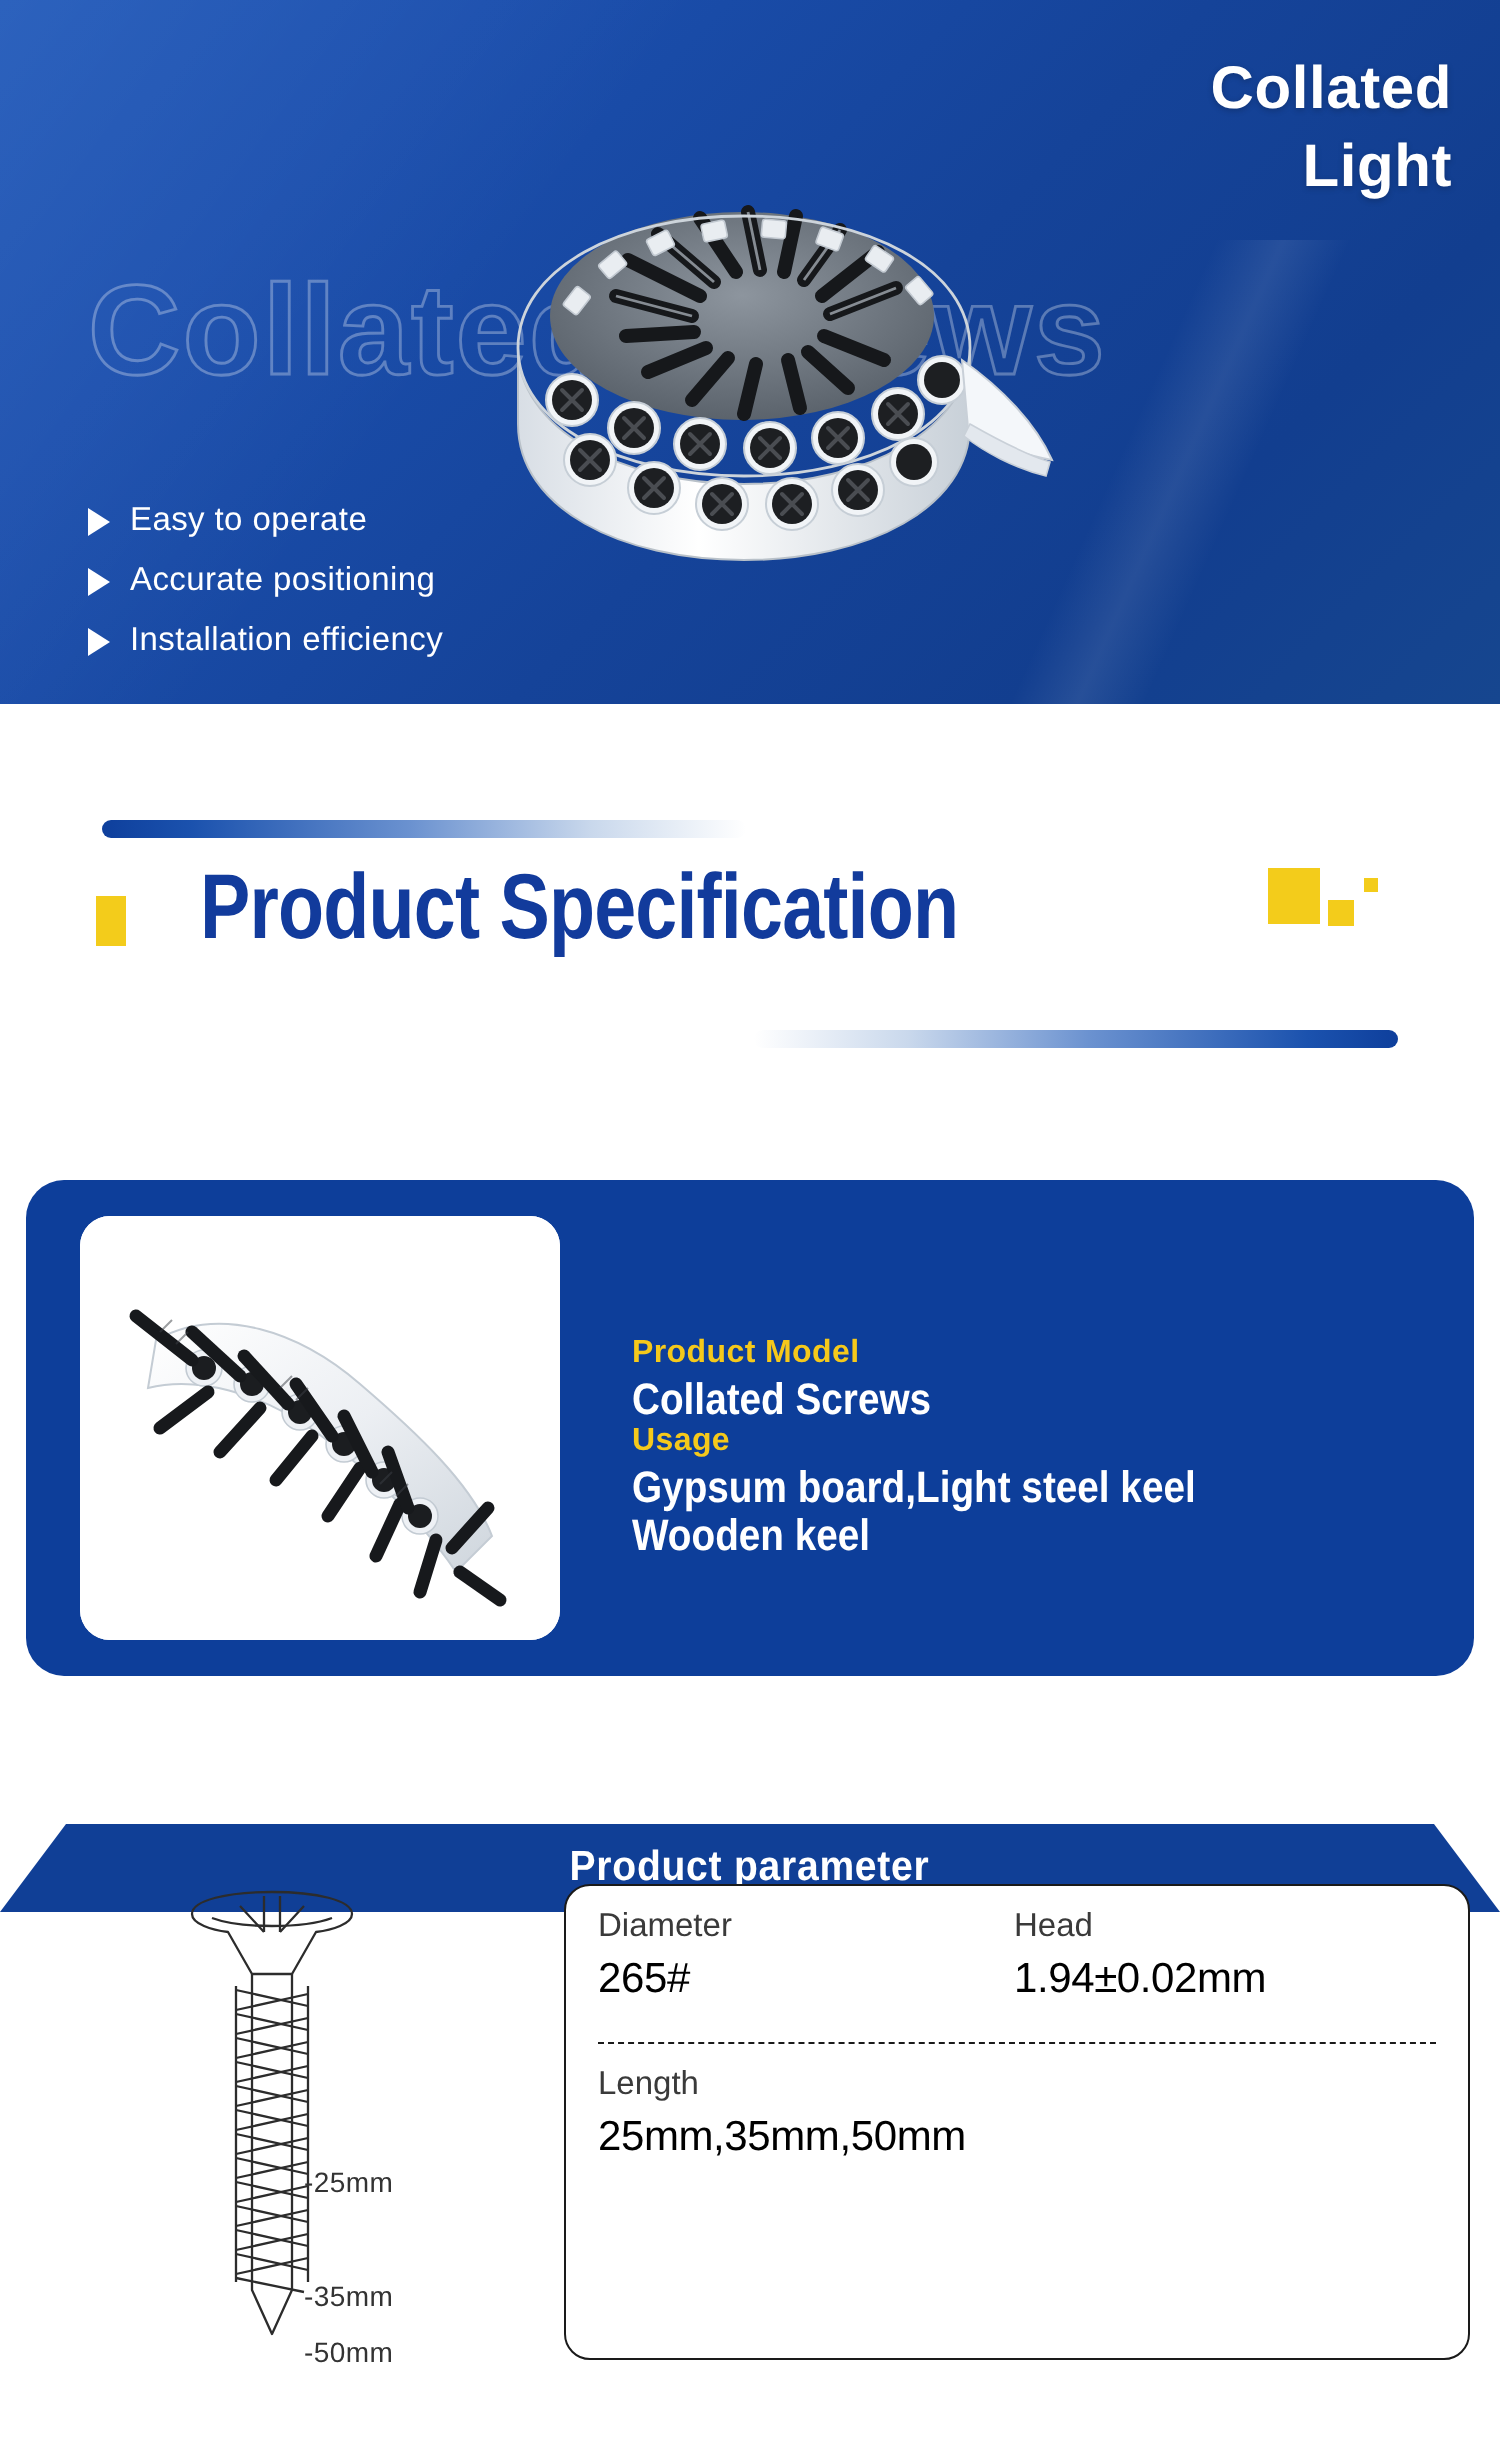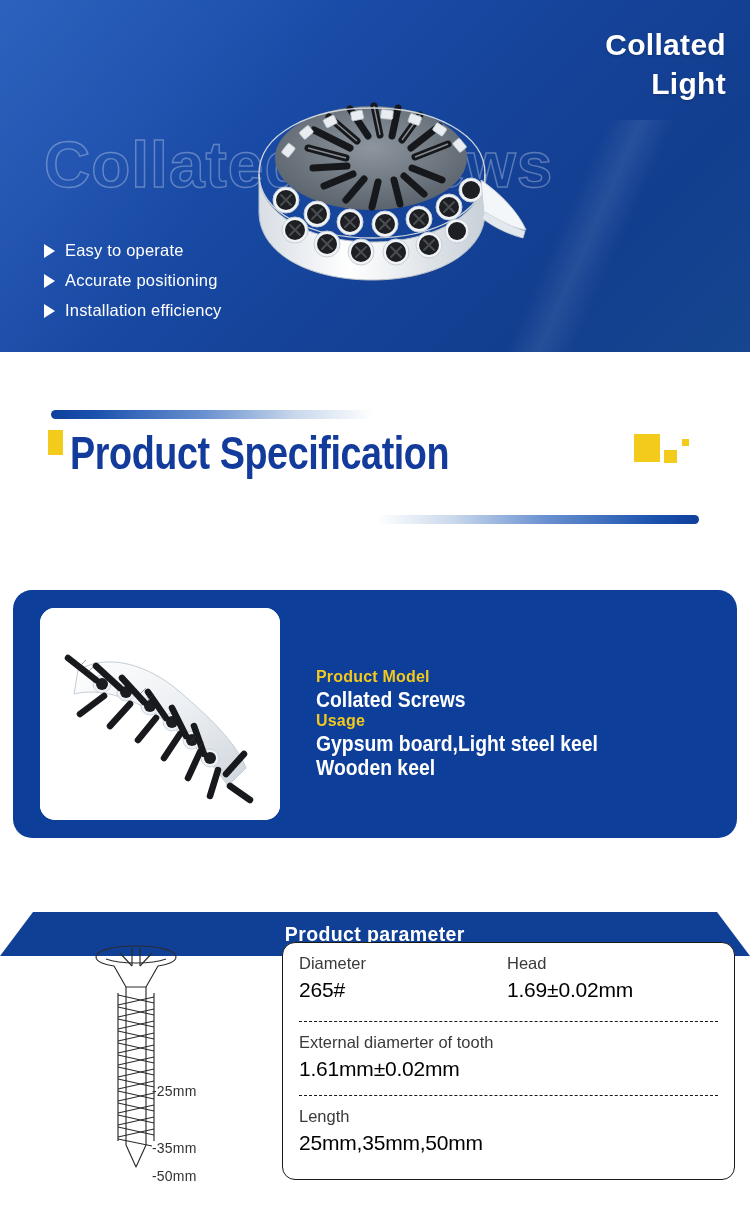--- a/index.html
+++ b/index.html
@@ -40,39 +40,39 @@
     position: absolute; left: 44px; top: 128px; width: 700px;
     font-size: 64px; font-weight: 700; letter-spacing: 1px;
     color: transparent;
     -webkit-text-stroke: 1.4px rgba(255,255,255,.30);
     white-space: nowrap;
     pointer-events: none;
   }
   .hero-img { position: absolute; left: 196px; top: 62px; width: 350px; height: 230px; }
   .bullets { position: absolute; left: 44px; bottom: 18px; }
   .bullet { display: flex; align-items: center; margin-bottom: 11px; }
-  .bullet:last-child { margin-bottom: 14px; }
+  .bullet:last-child { margin-bottom: 4px; }
   .tri {
     width: 0; height: 0; margin-right: 10px;
     border-left: 11px solid #ffffff;
     border-top: 7px solid transparent;
     border-bottom: 7px solid transparent;
   }
   .bullet-label { color: #fff; font-size: 16.5px; letter-spacing: .2px; text-align: right; }
 
   
   .sec { position: absolute; left: 0; top: 352px; width: 750px; height: 228px; background: #fff; }
   .bar {
     position: absolute; height: 9px; border-radius: 5px;
   }
   .bar-top { left: 51px; top: 58px; width: 322px;
     background: linear-gradient(90deg, #0e3f9c 0%, #1b52ae 14%, #6b92d0 48%, #c9d8ec 76%, #ffffff 100%); }
   .bar-bot { left: 377px; top: 163px; width: 322px;
     background: linear-gradient(90deg, #ffffff 0%, #c9d8ec 24%, #6b92d0 52%, #1b52ae 86%, #0e3f9c 100%); }
-  .sec-title-row { position: absolute; left: 48px; top: 78px; display: flex; align-items: flex-start; }
+  .sec-title-row { position: absolute; left: 48px; top: 78px; display: flex; align-items: flex-end; gap: 30px; }
   .sq { background: #f3cc1b; display: inline-block; }
   .sq-lead { width: 15px; height: 25px; margin-right: 7px; margin-bottom: 3px; }
   .sec-title {
     color: #123b9c; font-size: 46px; font-weight: 700; line-height: 1;
     transform: scaleX(.82); transform-origin: left bottom;
     letter-spacing: -.5px; white-space: nowrap;
   }
   .sq-grp { position: absolute; left: 634px; top: 82px; }
   .sq-a { position: absolute; left: 0; top: 0; width: 26px; height: 28px; }
   .sq-b { position: absolute; left: 30px; top: 16px; width: 13px; height: 13px; }
@@ -406,28 +406,22 @@
 
     <div class="spec-table">
       <div class="spec-row r0">
         <div class="cellgrid">
           <div class="cell c0">
             <div class="s-label">Diameter</div>
             <div class="s-value">265#</div>
           </div>
           <div class="cell">
             <div class="s-label">Head</div>
-            <div class="s-value">1.69±0.02mm</div>
+            <div class="s-value">1.94±0.02mm</div>
           </div>
-        </div>
-      </div>
-      <div class="spec-row r1">
-        <div class="cell">
-          <div class="s-label">External diamerter of tooth</div>
-          <div class="s-value">1.61mm±0.02mm</div>
         </div>
       </div>
       <div class="spec-row r2">
         <div class="cell">
           <div class="s-label">Length</div>
           <div class="s-value">25mm,35mm,50mm</div>
         </div>
       </div>
     </div>
   </div>

